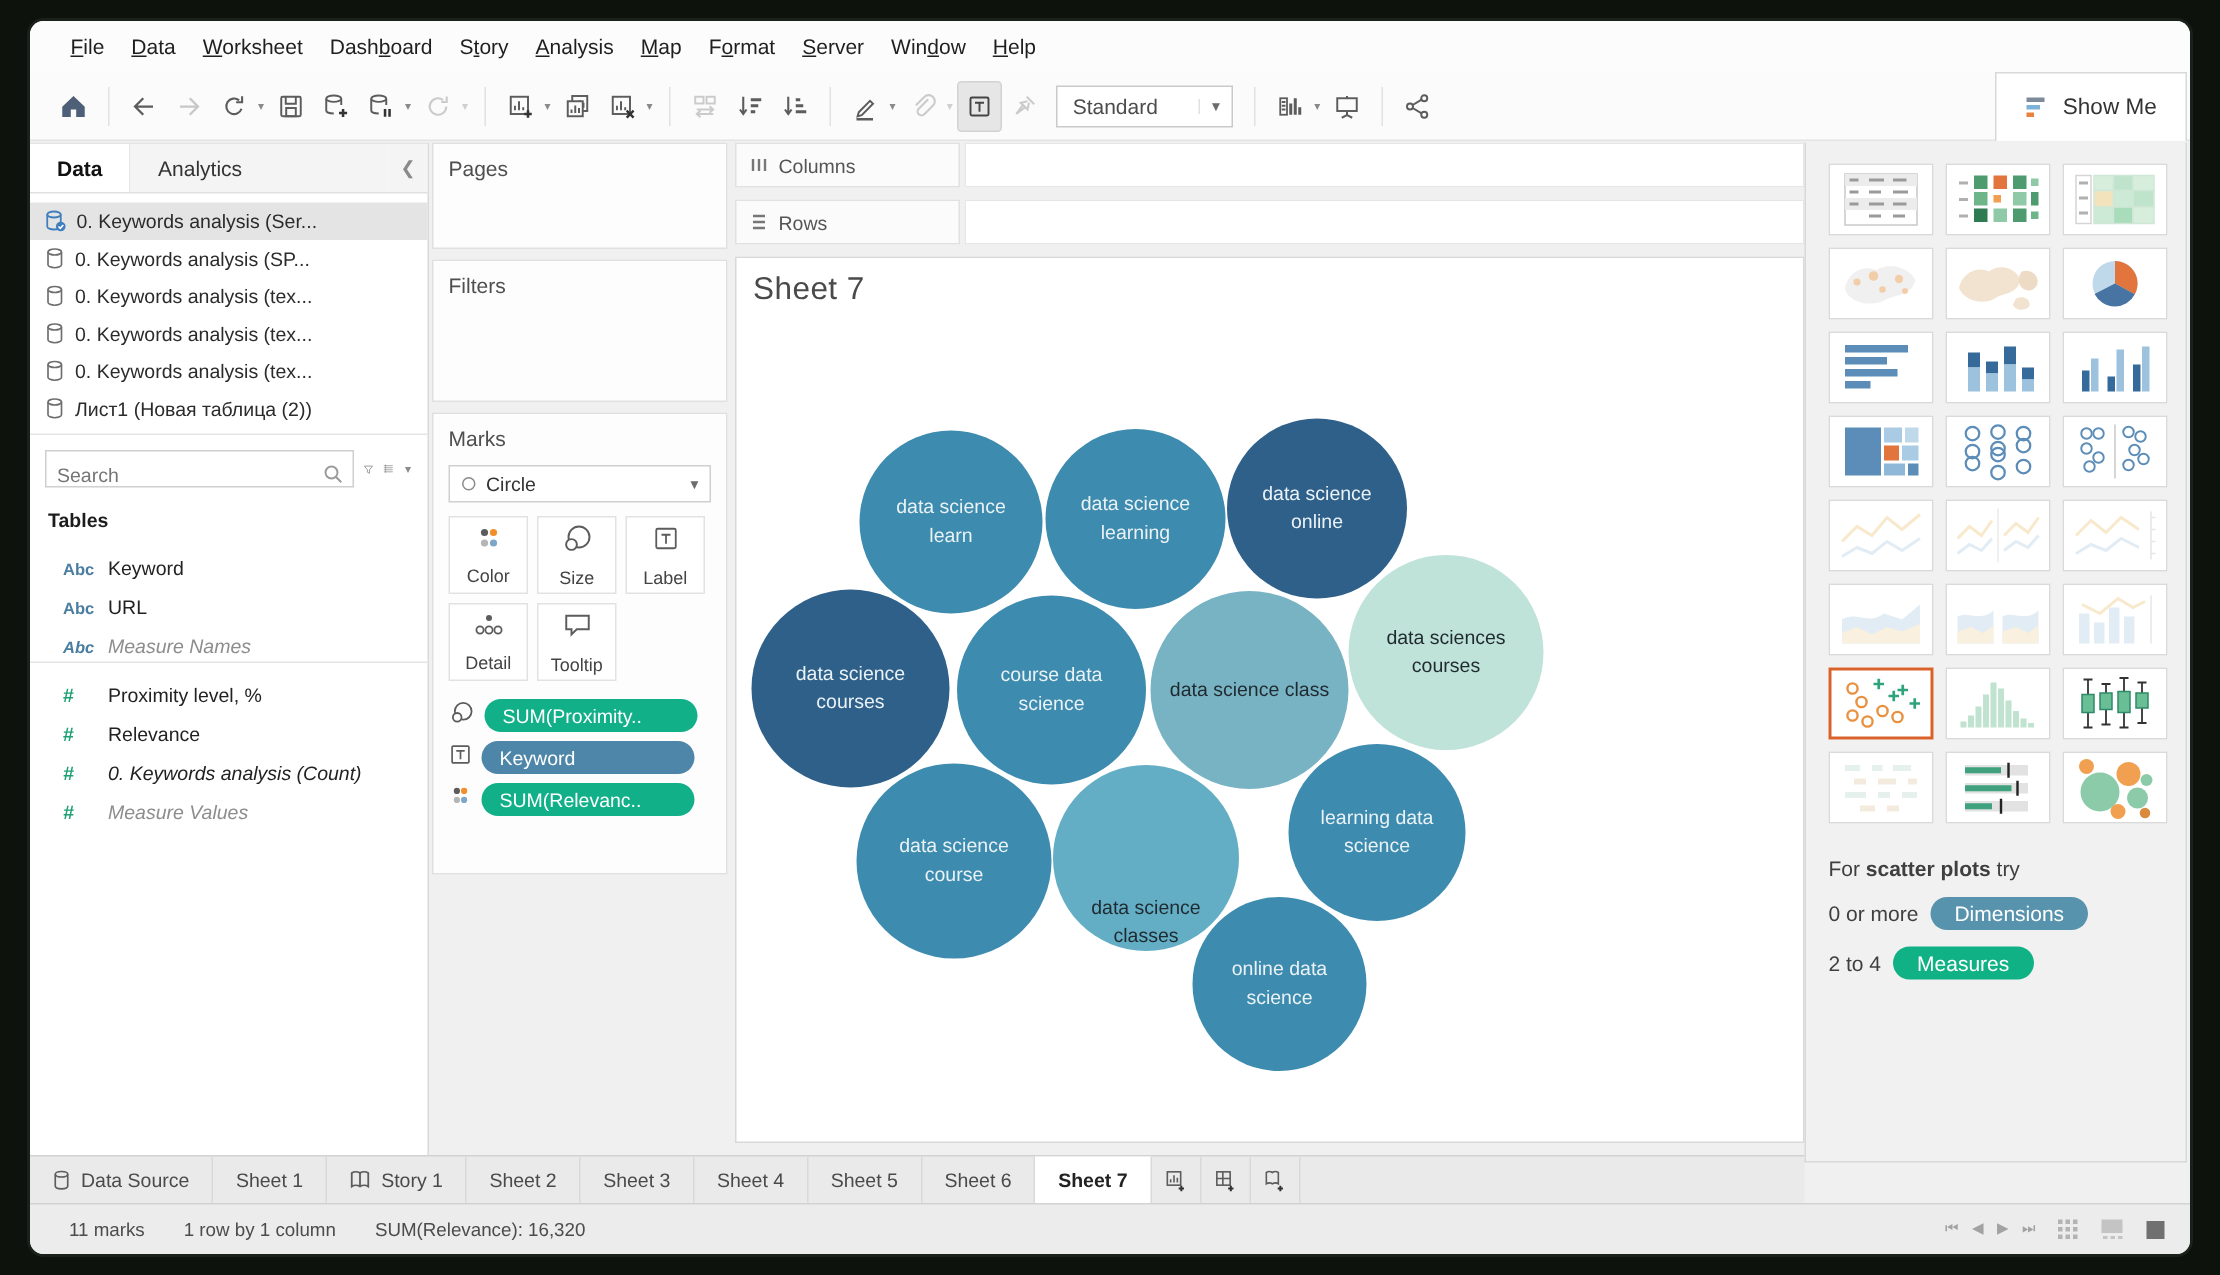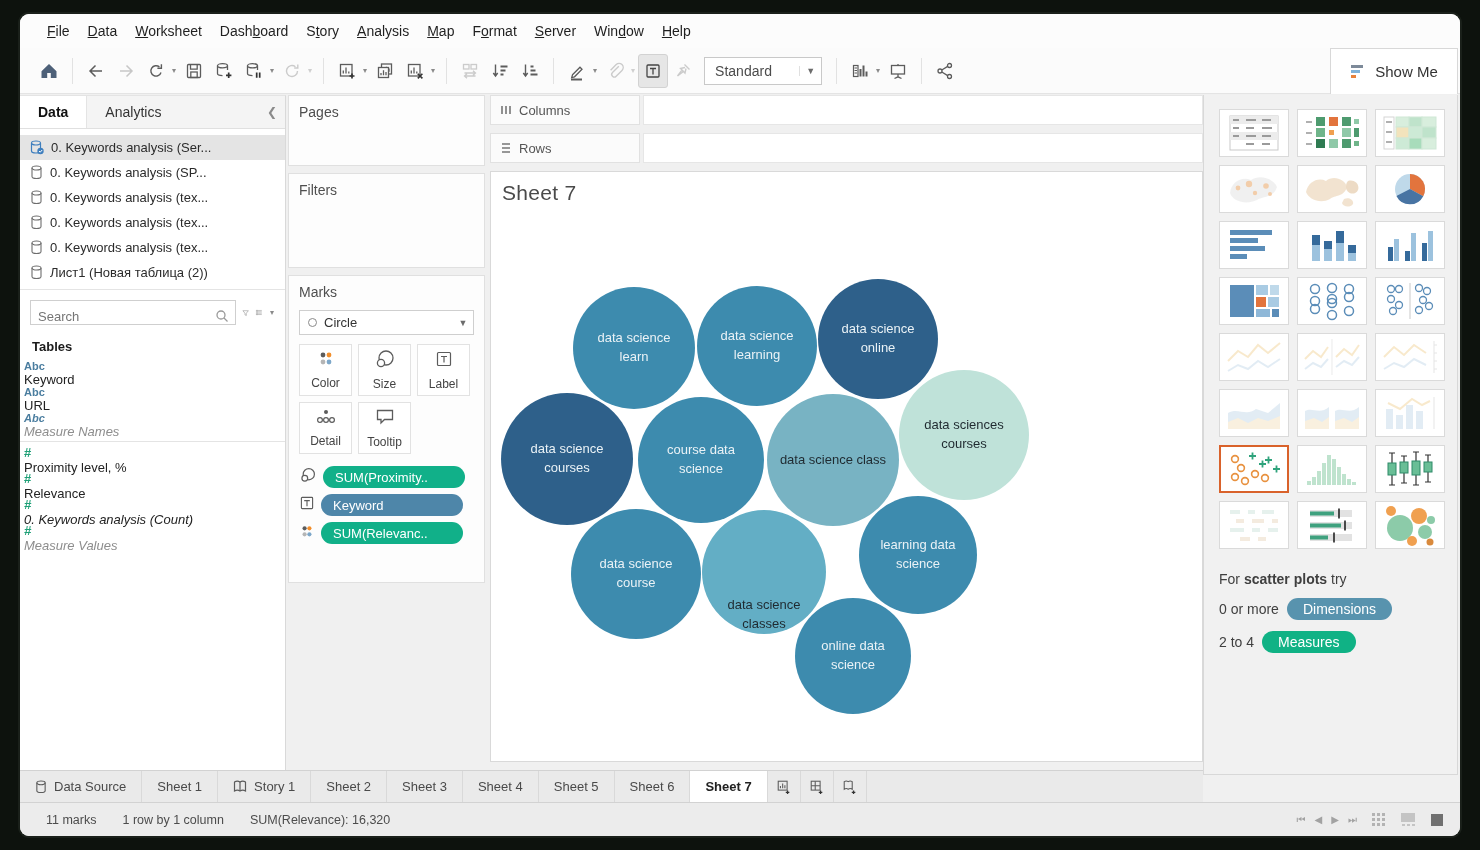--- a/index.html
+++ b/index.html
@@ -30,21 +30,21 @@
   .side-tab { padding:0 18px; display:flex; align-items:center; font-size:14px; color:#333; background:#f4f4f4; border-right:1px solid #e4e4e4; }
   .side-tab.active { background:#fff; font-weight:bold; color:#111; }
   .side-collapse { margin-left:auto; width:26px; display:flex; align-items:center; justify-content:center; color:#8a8a8a; font-size:12px; background:#f4f4f4; }
   .conn-list { padding:6px 0 4px 0; border-bottom:1px solid #e4e4e4; }
   .conn-item { display:flex; align-items:center; gap:7px; height:25px; padding:0 10px; font-size:13px; color:#2b2b2b; white-space:nowrap; overflow:hidden; }
   .conn-item.selected { background:#e4e4e4; }
   .search-row { display:flex; align-items:center; padding:10px 8px 6px 10px; gap:6px; }
   .search-box { flex:1; display:flex; align-items:flex-end; border:1px solid #cfcfcf; height:25px; background:#fff; }
   .search-box input { flex:1; border:none; outline:none; font-size:13px; color:#333; padding-left:7px; font-family:inherit; background:transparent; }
   .tables-hd { font-size:13px; font-weight:bold; color:#1c1c1c; padding:8px 0 6px 12px; }
-  .field-row { display:flex; align-items:flex-start; height:26px; padding-left:4px; font-size:13px; color:#222;flex-direction:column; }
+  .field-row { display:flex; align-items:flex-end; height:26px; padding-left:22px; font-size:13px; color:#222; }
   .field-row .ficon { width:30px; flex:none; font-size:11px; font-weight:bold; }
   .ficon.abc { color:#4a7d9f; }
   .ficon.num { color:#1fa077; font-size:13px; }
   .field-row.gray { color:#8d8d8d; font-style:italic; }
   .field-row.ital { font-style:italic; }
   .field-div { border-top:1px solid #e4e4e4; margin:3px 0; }
 
   
   .cards { position:absolute; left:268px; top:81px; width:197px; height:675px; }
   .card { background:#fdfdfd; border:1px solid #e0e0e0; margin-bottom:7px; padding:8px 10px; }

